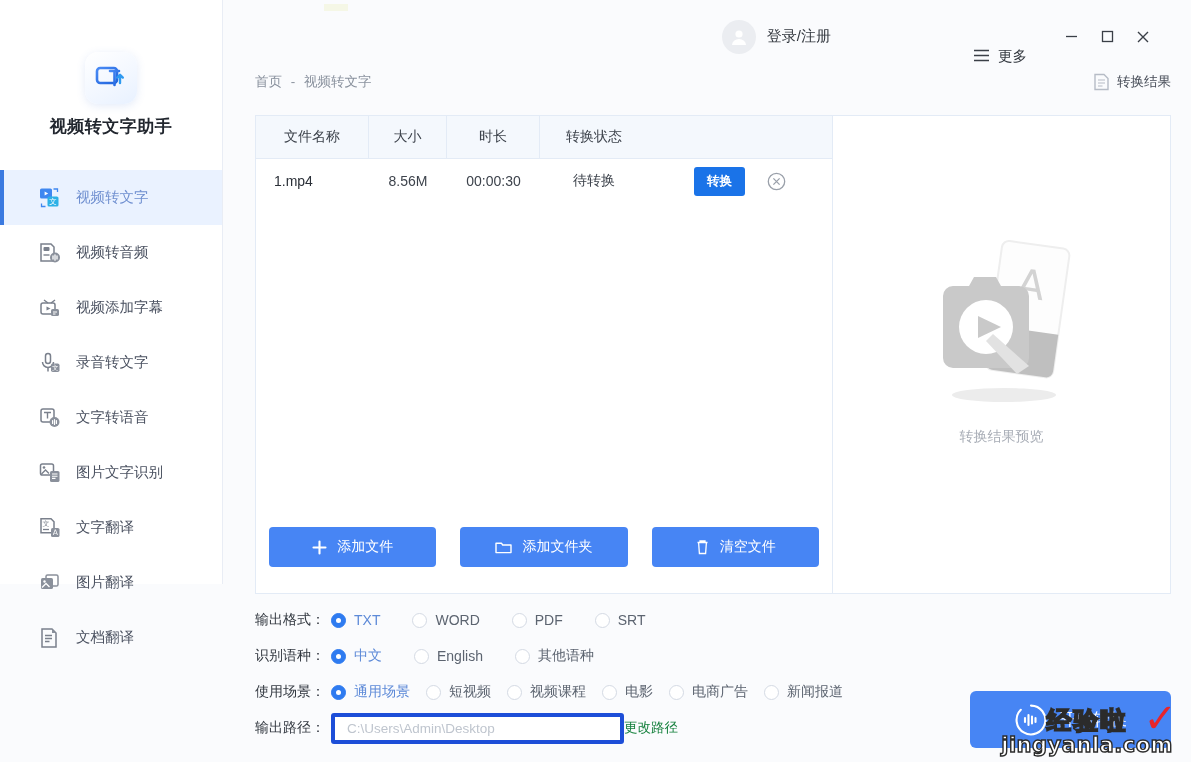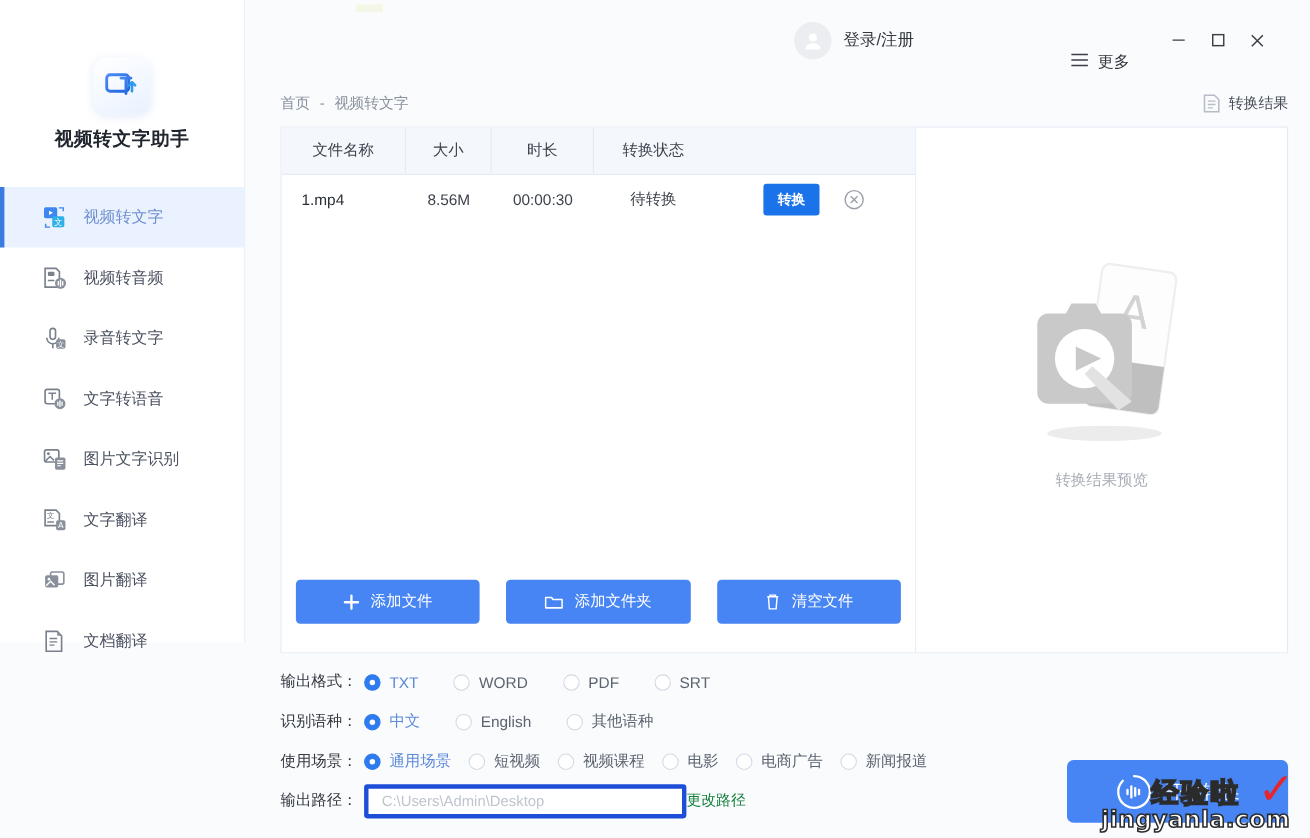--- a/index.html
+++ b/index.html
@@ -116,21 +116,21 @@
   .winbtn {
     width: 36px; height: 36px;
     display: flex; align-items: center; justify-content: center;
     cursor: pointer;
   }
 
   
   #crumbrow {
     height: 42px;
     display: flex;
-    align-items: center;
+    align-items: flex-start;
     justify-content: space-between;
     padding: 0 20px 0 32px;
     gap: 48px;
   }
   .crumb { font-size: 13.5px; color: #8a929e; }
   .crumb .sep { margin: 0 5px; }
   .result-btn {
     display: flex; align-items: center;
     cursor: pointer;
     font-size: 13.5px;
@@ -420,20 +420,32 @@
             <path d="M2 2 h10 l3 3 v14 H2 Z" fill="none" stroke="#7a808c" stroke-width="1.5"></path>
             <rect x="4.5" y="5" width="6" height="4" rx="1" fill="#7a808c"></rect>
             <path d="M4.5 13 h6" stroke="#7a808c" stroke-width="1.4"></path>
             <circle cx="16" cy="15.5" r="5" fill="#8a909b"></circle>
             <path d="M14 14 v3 M16 12.8 v5.4 M18 14 v3" stroke="#fff" stroke-width="1.3" stroke-linecap="round"></path>
           </svg>
         </span>
         <span>视频转音频</span>
       </div>
 
+      <div class="nav-item">
+        <span class="nav-ico">
+          <svg width="22" height="22" viewBox="0 0 22 22">
+            <path d="M5 3 L9 6 M16 3 L12 6" stroke="#7a808c" stroke-width="1.4"></path>
+            <rect x="2" y="6" width="14" height="11" rx="2" fill="none" stroke="#7a808c" stroke-width="1.5"></rect>
+            <path d="M7.5 9.5 L11.5 11.5 L7.5 13.5 Z" fill="#7a808c"></path>
+            <rect x="12" y="12" width="8" height="7" rx="1.6" fill="#8a909b"></rect>
+            <path d="M14 15 h4 M14 17 h2.5" stroke="#fff" stroke-width="1.1"></path>
+          </svg>
+        </span>
+        <span>视频添加字幕</span>
+      </div>
 
       <div class="nav-item">
         <span class="nav-ico">
           <svg width="22" height="22" viewBox="0 0 22 22">
             <rect x="6.5" y="1.5" width="5" height="10" rx="2.5" fill="none" stroke="#7a808c" stroke-width="1.5"></rect>
             <path d="M3.5 10 a5.5 5.5 0 0 0 11 0" fill="none" stroke="#7a808c" stroke-width="1.5"></path>
             <path d="M9 15.5 v4" stroke="#7a808c" stroke-width="1.5"></path>
             <rect x="12" y="11.5" width="8.5" height="8.5" rx="1.8" fill="#8a909b"></rect>
             <text x="16.2" y="18.2" font-size="6.5" fill="#fff" text-anchor="middle" font-family="DejaVu Sans">文</text>
           </svg>

